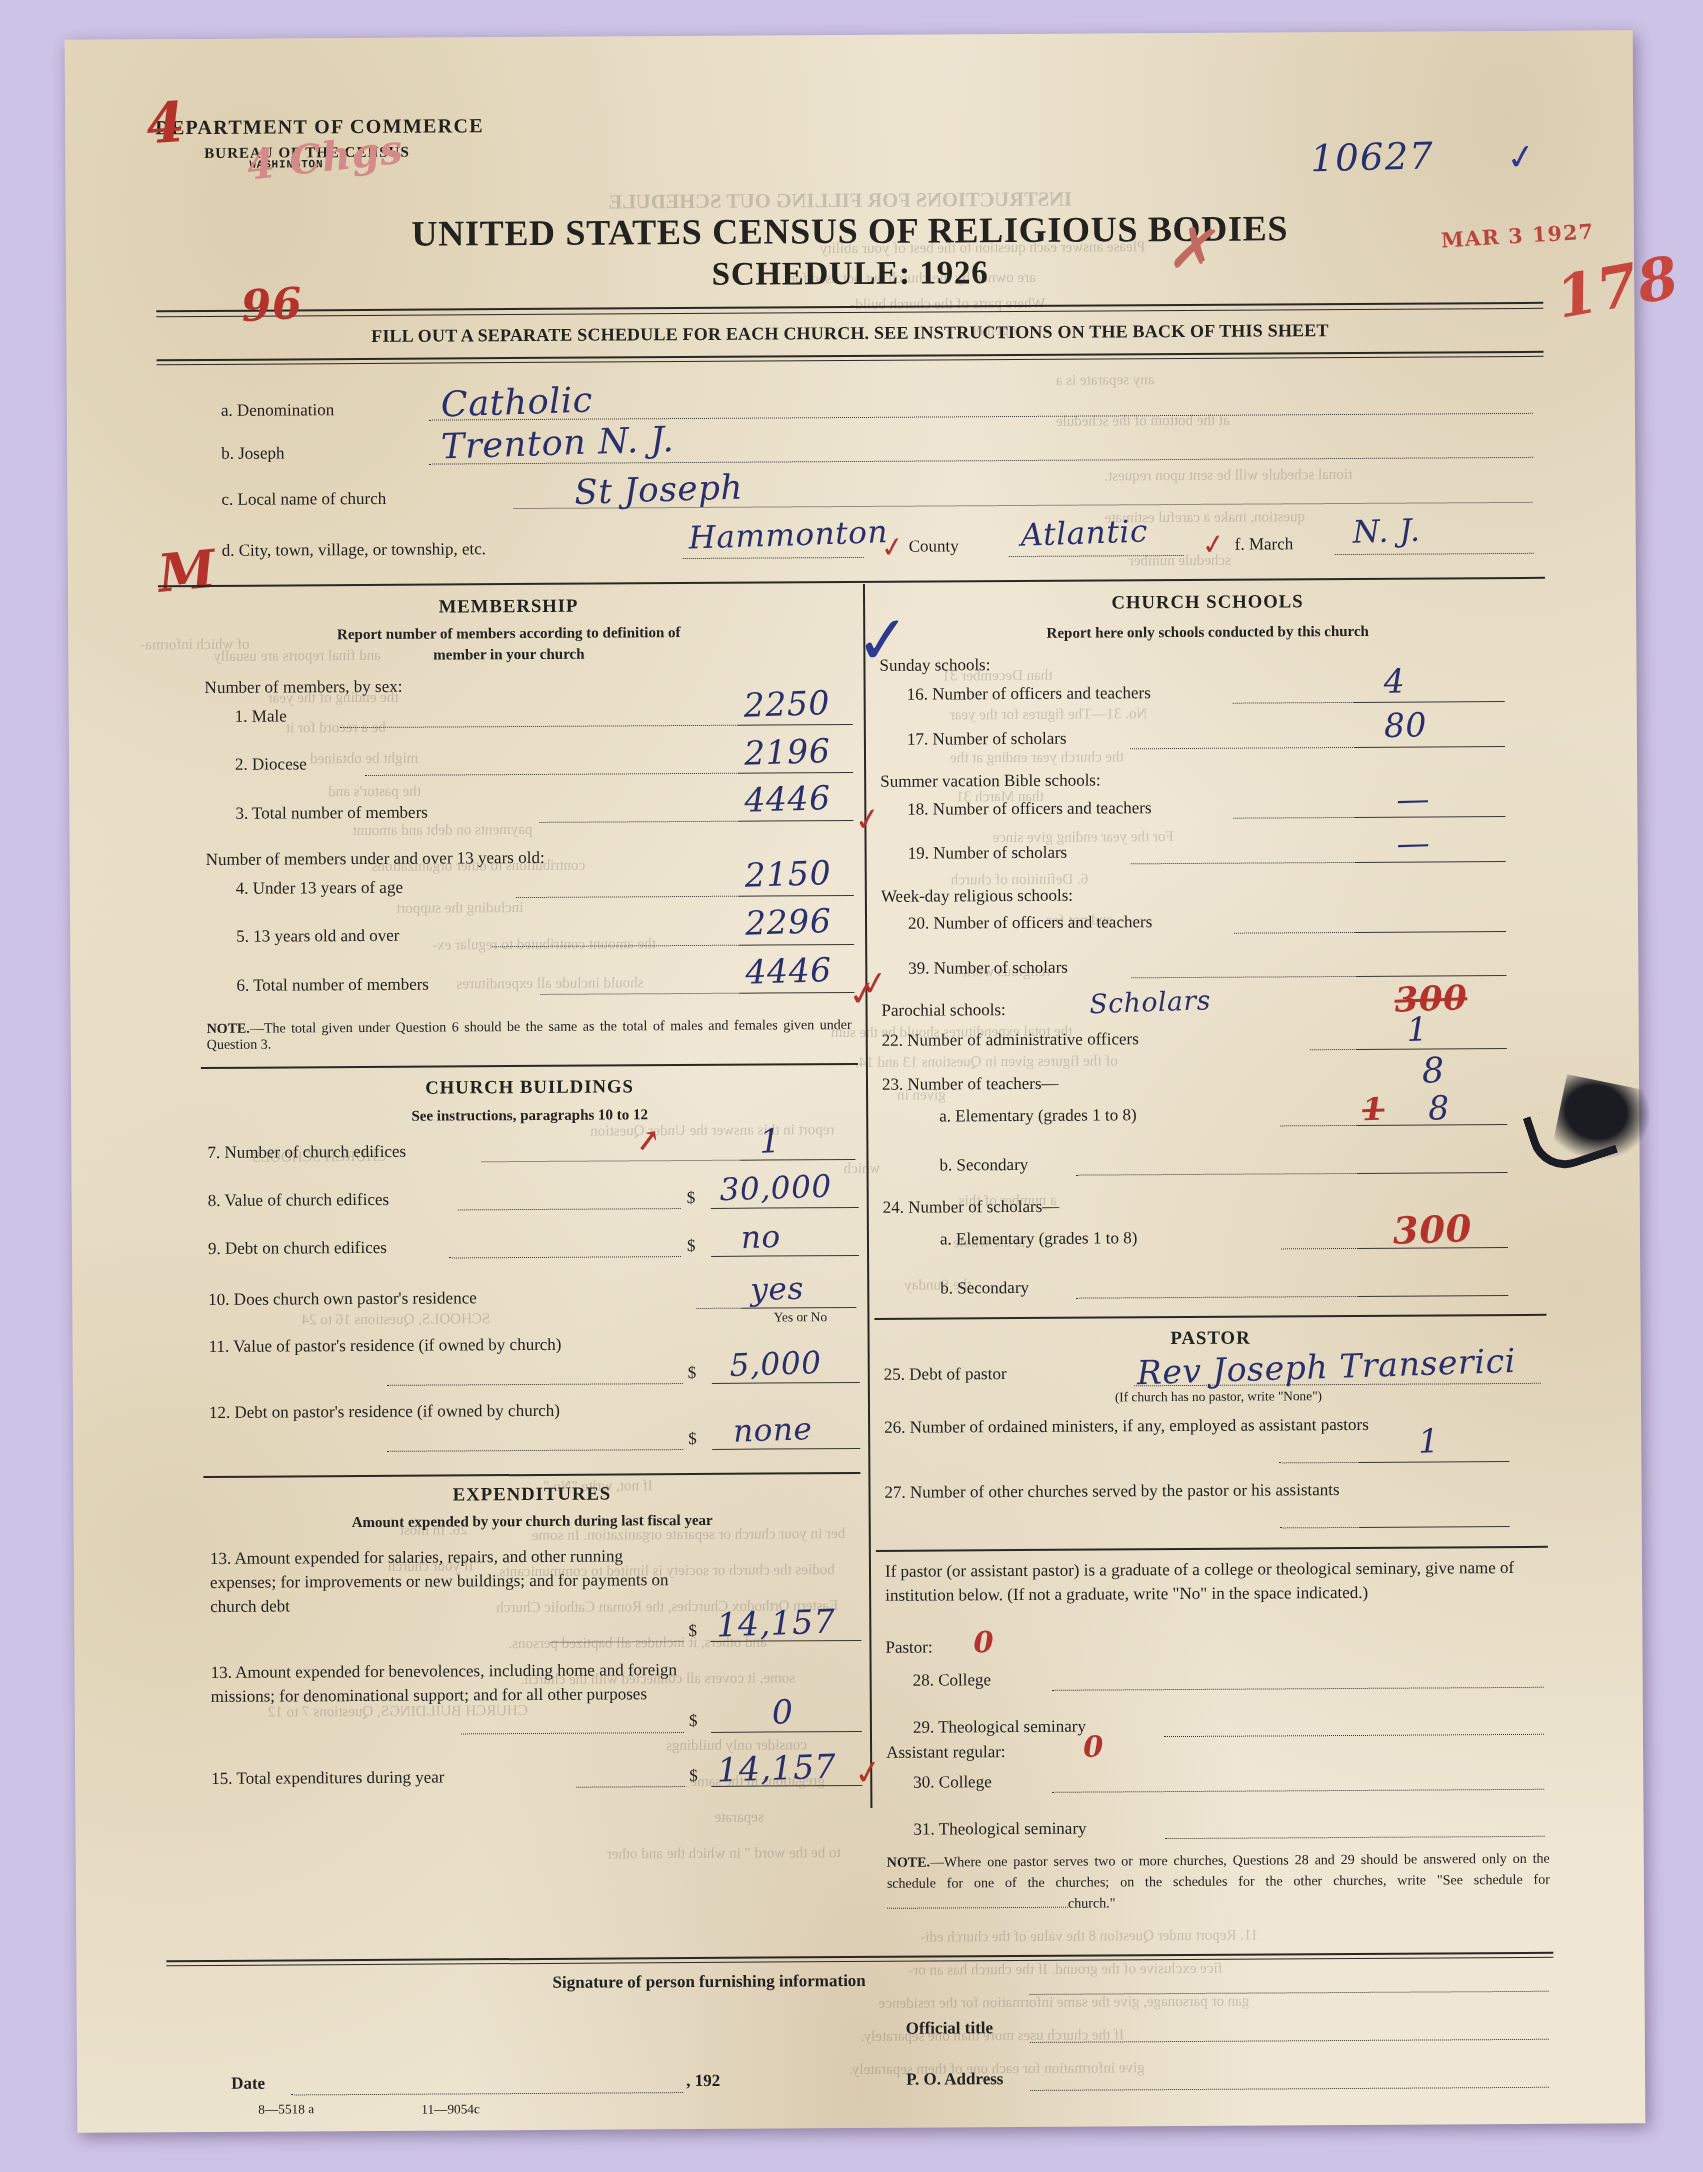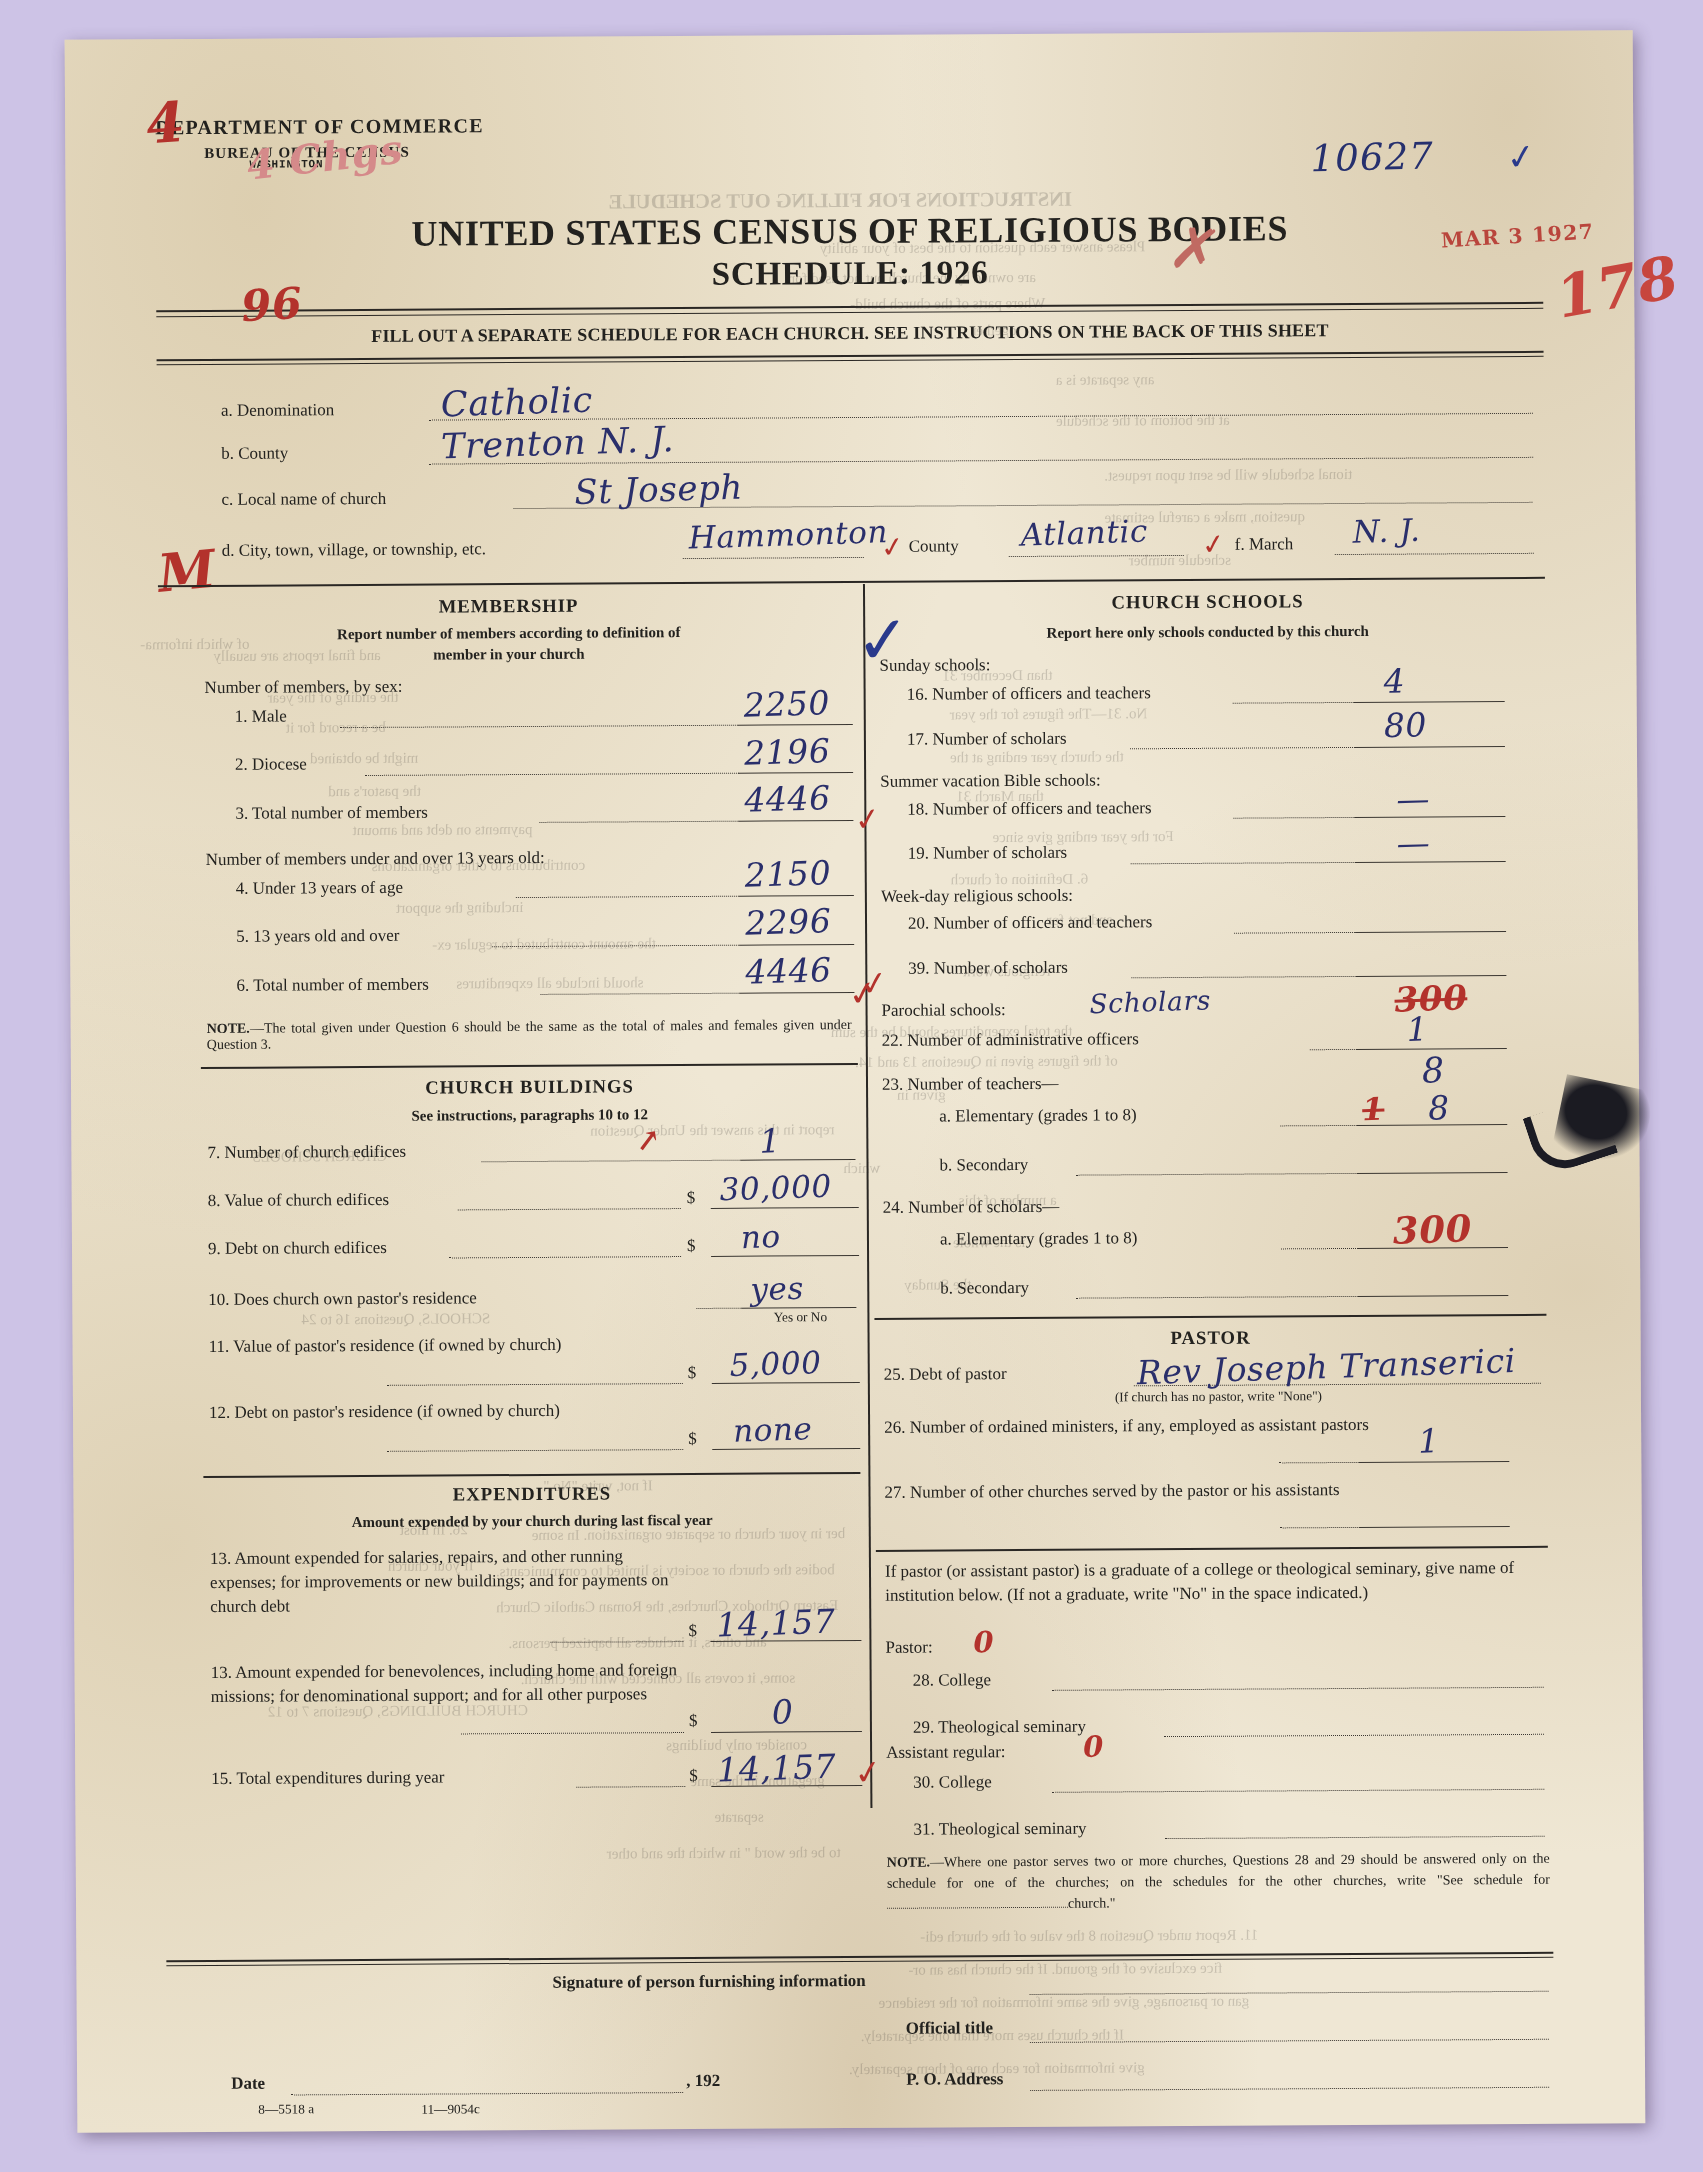--- a/index.html
+++ b/index.html
@@ -238,21 +238,21 @@
     <div class="hw red abs big" style="left:175px; top:241px; font-size:43px; transform:rotate(-3deg);">96</div>
     <div class="hw red abs big" style="left:1490px; top:223px; font-size:58px; transform:rotate(-10deg); color:#c7463e;">178</div>
     <div class="hw red abs big" style="left:90px; top:501px; font-size:52px; transform:rotate(-5deg);">M</div>
     <div class="check blue" style="left:1441px; top:106px;">✓</div>
     <div class="check" style="left:1104px; top:181px; color:#c06a62; font-size:60px; transform:rotate(10deg);">✗</div>
 
     <div class="abs print lbl" style="left:154px; top:362px;">a. Denomination</div>
     <div class="dots" style="left:362px; top:381px; width:1104px;"></div>
     <div class="hw" style="left:374px; top:345px; font-size:35px;">Catholic</div>
 
-    <div class="abs print lbl" style="left:154px; top:405px;">b. County</div>
+    <div class="abs print lbl" style="left:154px; top:405px;">b. Joseph</div>
     <div class="dots" style="left:362px; top:425px; width:1104px;"></div>
     <div class="hw" style="left:374px; top:386px; font-size:35px;">Trenton N. J.</div>
 
     <div class="abs print lbl" style="left:154px; top:451px;">c. Local name of church</div>
     <div class="dots" style="left:446px; top:470px; width:1019px;"></div>
     <div class="hw" style="left:507px; top:433px; font-size:34px;">St Joseph</div>
 
     <div class="abs print lbl" style="left:154px; top:502px;">d. City, town, village, or township, etc.</div>
     <div class="dots" style="left:615px; top:521px; width:181px;"></div>
     <div class="hw" style="left:621px; top:481px; font-size:31px;">Hammonton</div>

